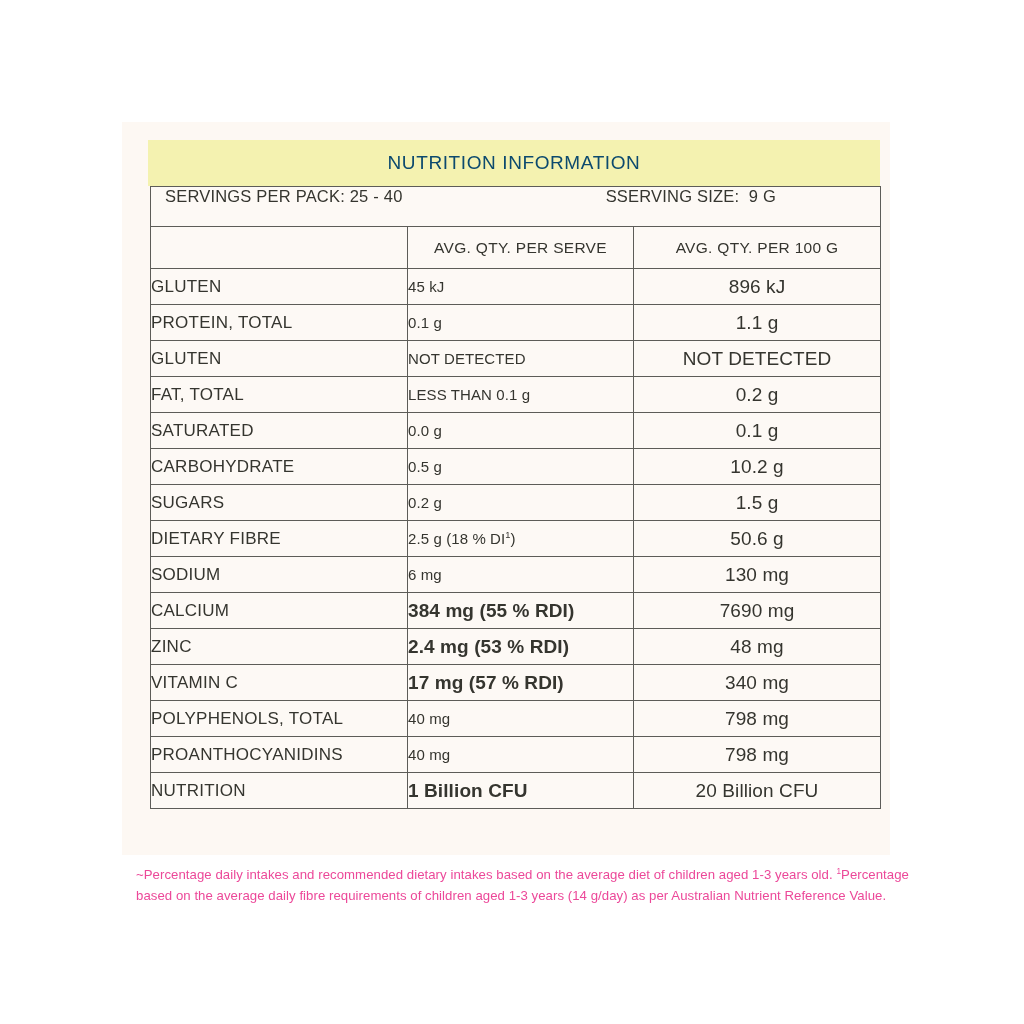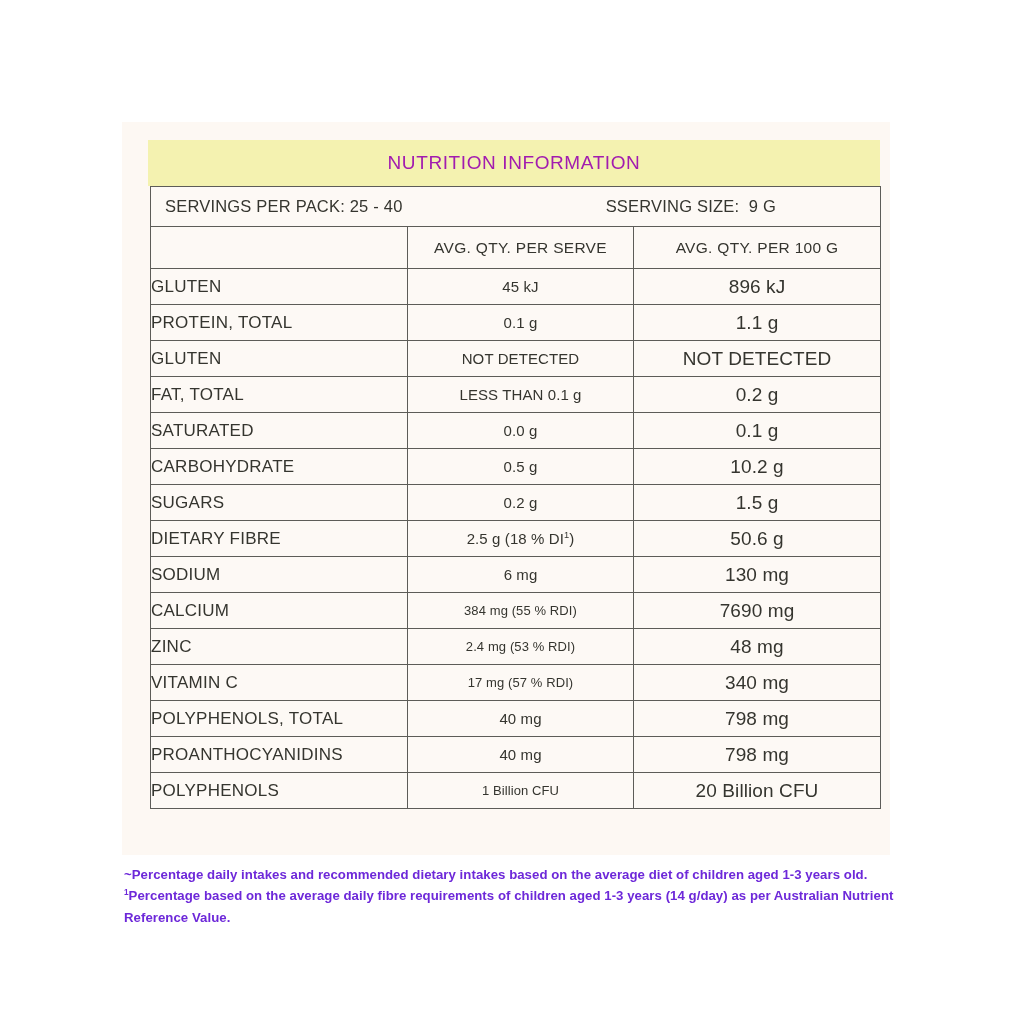--- a/index.html
+++ b/index.html
@@ -40,21 +40,21 @@
     width: 732px;
     height: 46px;
     background: #f4f2b0;
     display: flex;
     align-items: center;
     justify-content: center;
   }
   #title-band .title-text {
     font-size: 19px;
     letter-spacing: 0.6px;
-    color: #a21caf;
+    color: #0c4a6e;
   }
 
   
   #nut-table {
     position: absolute;
     left: 150px;
     top: 186px;
     width: 730px;
     border-collapse: collapse;
     table-layout: fixed;
@@ -71,21 +71,20 @@
   col.c-serve { width: 226px; }
   col.c-100g  { width: 247px; }
 
   
   .servings-row td {
     height: 39px;
     position: relative;
   }
   .servings-inner {
     display: flex;
-    align-items: center;
     height: 100%;
     padding: 0 14px;
   }
   .servings-left {
     font-size: 16.5px;
     letter-spacing: 0.2px;
   }
   .servings-right {
     font-size: 16.5px;
     letter-spacing: 0.2px;
@@ -105,53 +104,53 @@
 
   
   .data-row td { height: 35px; }
   .cell-label {
     padding-left: 11px;
     font-size: 17px;
     letter-spacing: 0.25px;
     color: #33332e;
   }
   .cell-serve {
-    text-align: center;
+    text-align: left;
     font-size: 15px;
     letter-spacing: 0.1px;
     color: #33332e;
     margin-top: 25px;
   }
   .cell-100g {
     text-align: center;
     font-size: 19px;
     letter-spacing: 0.1px;
     color: #2f2f2a;
   }
   
   .cell-serve.big {
-    font-size: 13px;
+    font-size: 19px;
+    font-weight: bold;
   }
   sup {
     font-size: 0.62em;
     vertical-align: super;
     line-height: 0;
   }
 
   
   #footnote {
     position: absolute;
-    left: 124px;
+    left: 136px;
     top: 864px;
     width: 786px;
     font-size: 13.2px;
     line-height: 1.62;
-    color: #6d28d9;
+    color: #ec4899;
     letter-spacing: 0.05px;
-    font-weight: bold;
   }
 </style>
 </head>
 <body>
 
 <div id="page">
 
   <div id="panel"></div>
 
   <div id="title-band">
@@ -244,21 +243,21 @@
           <td class="cell-label">POLYPHENOLS, TOTAL</td>
           <td class="cell-serve">40 mg</td>
           <td class="cell-100g">798 mg</td>
         </tr>
         <tr class="data-row">
           <td class="cell-label">PROANTHOCYANIDINS</td>
           <td class="cell-serve">40 mg</td>
           <td class="cell-100g">798 mg</td>
         </tr>
         <tr class="data-row">
-          <td class="cell-label">POLYPHENOLS</td>
+          <td class="cell-label">NUTRITION</td>
           <td class="cell-serve big">1 Billion CFU</td>
           <td class="cell-100g">20 Billion CFU</td>
         </tr>
       </tbody>
   </table>
 
   <div id="footnote">~Percentage daily intakes and recommended dietary intakes based on the average diet of children aged 1-3 years old. <sup>1</sup>Percentage based on the average daily fibre requirements of children aged 1-3 years (14 g/day) as per Australian Nutrient Reference Value.</div>
 
 </div>
 

